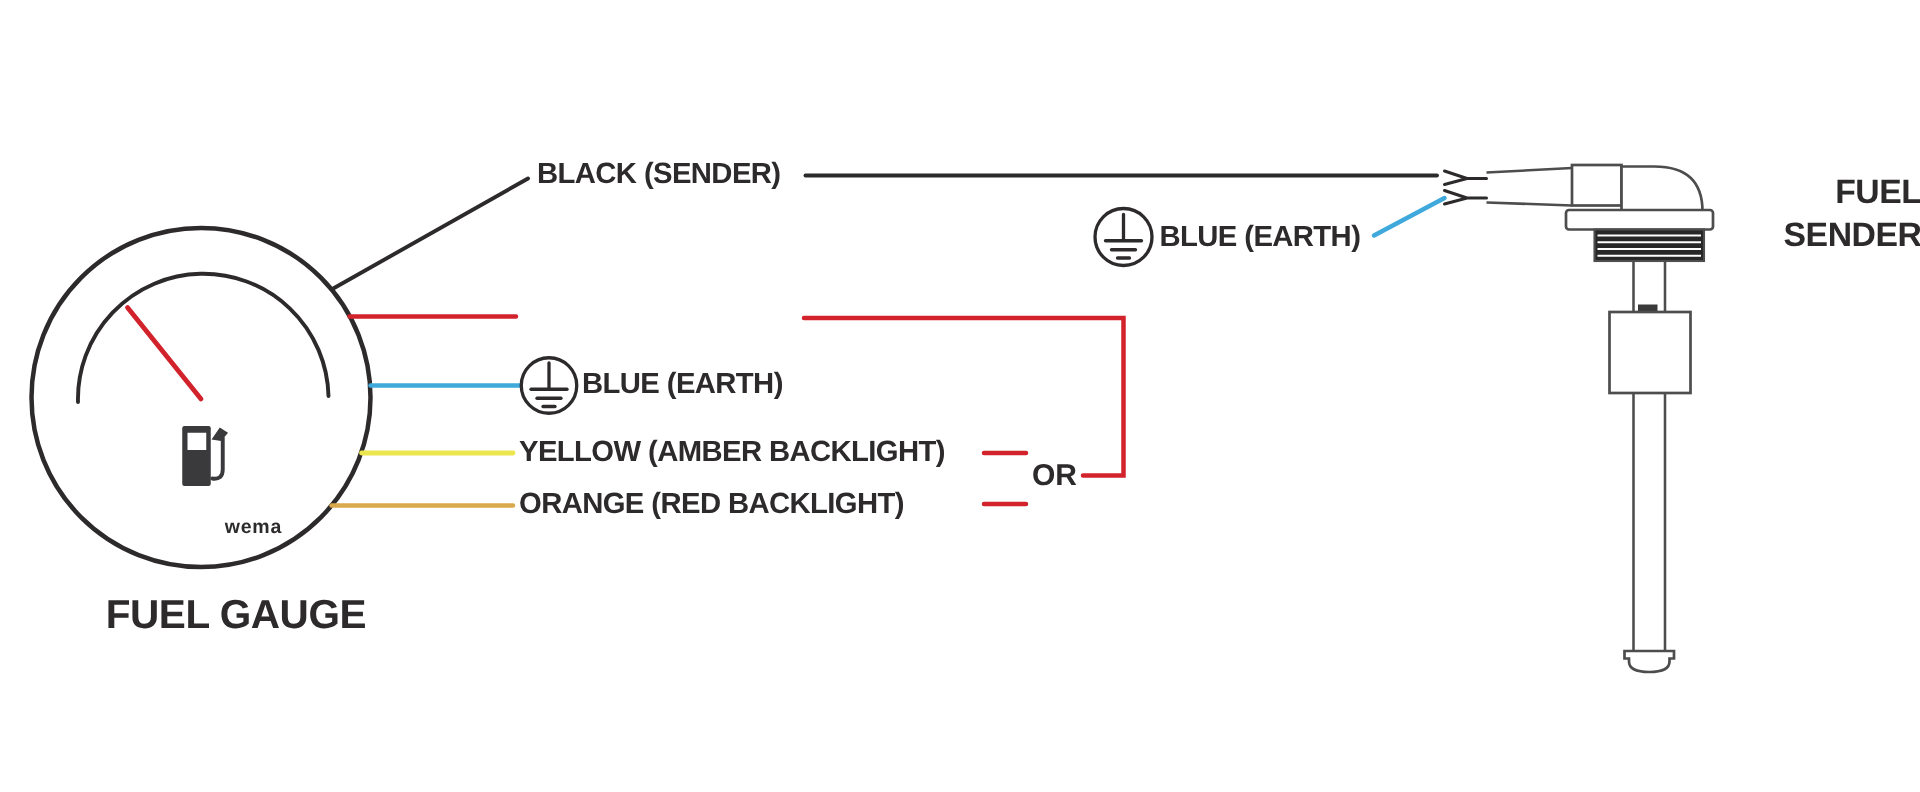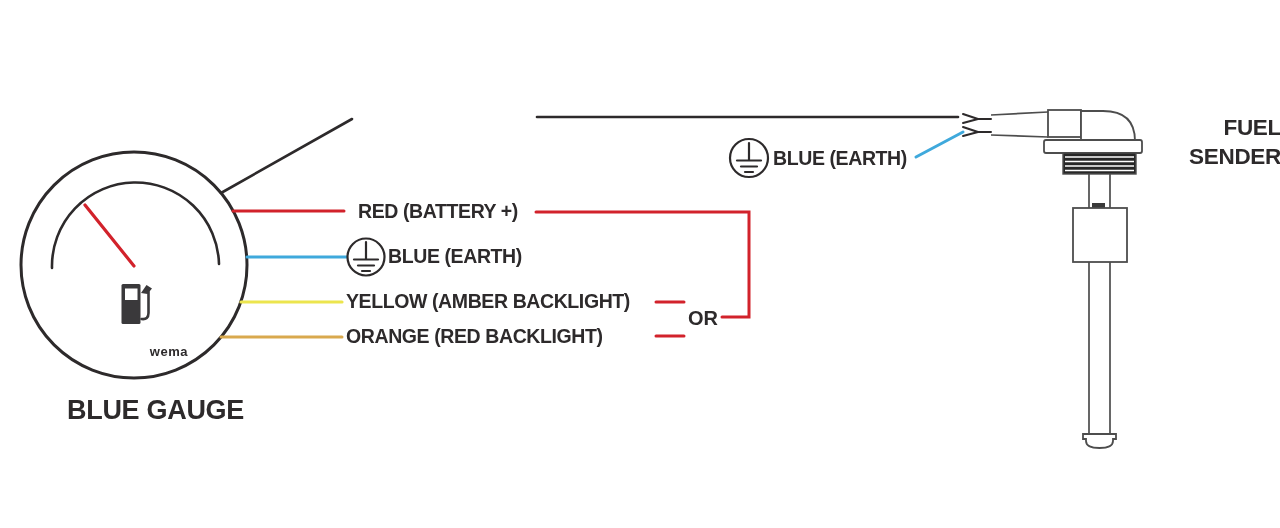--- a/index.html
+++ b/index.html
@@ -122,24 +122,24 @@
 
       <rect x="1092" y="203" width="13" height="6" fill="#3a3a3a"></rect>
       <rect class="mech" x="1073" y="208" width="54" height="54"></rect>
 
       <path class="mech-ln" d="M1089 262 V434 M1110 262 V434"></path>
 
       <path class="mech" d="M1083 434 H1116 V439 H1113 V441 Q1113 448 1099.5 448 Q1086 448 1086 441 V439 H1083 Z"></path>
     </g>
   </svg>
 
-  <div class="lbl" style="left:358px;top:212px">RED (BATTERY +)</div>
+  <div class="lbl" style="left:358px;top:117px">BLACK (SENDER)</div>
   <div class="lbl" style="left:388px;top:257px">BLUE (EARTH)</div>
   <div class="lbl" style="left:346px;top:302px">YELLOW (AMBER BACKLIGHT)</div>
   <div class="lbl" style="left:346px;top:337px">ORANGE (RED BACKLIGHT)</div>
   <div class="lbl-or" style="left:688px;top:318px">OR</div>
   <div class="lbl" style="left:773px;top:159px">BLUE (EARTH)</div>
 
-  <div class="caption cap-gauge">BLUE GAUGE</div>
+  <div class="caption cap-gauge">FUEL GAUGE</div>
   <div class="caption cap-brand">wema</div>
   <div class="caption cap-sender">FUEL
 SENDER</div>
 </div>
 
 </body></html>

